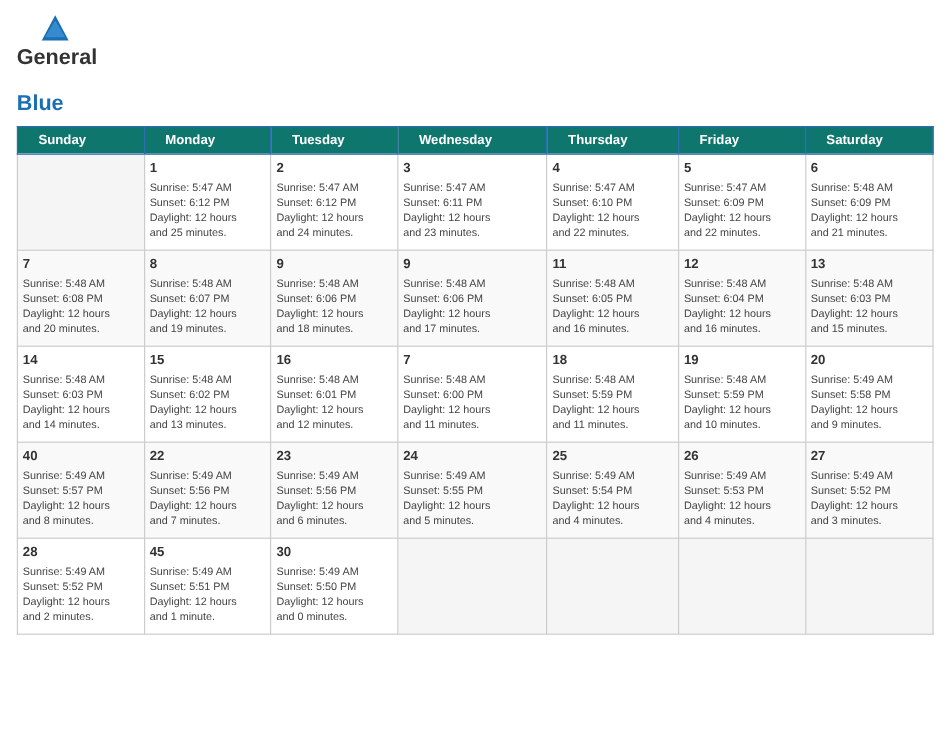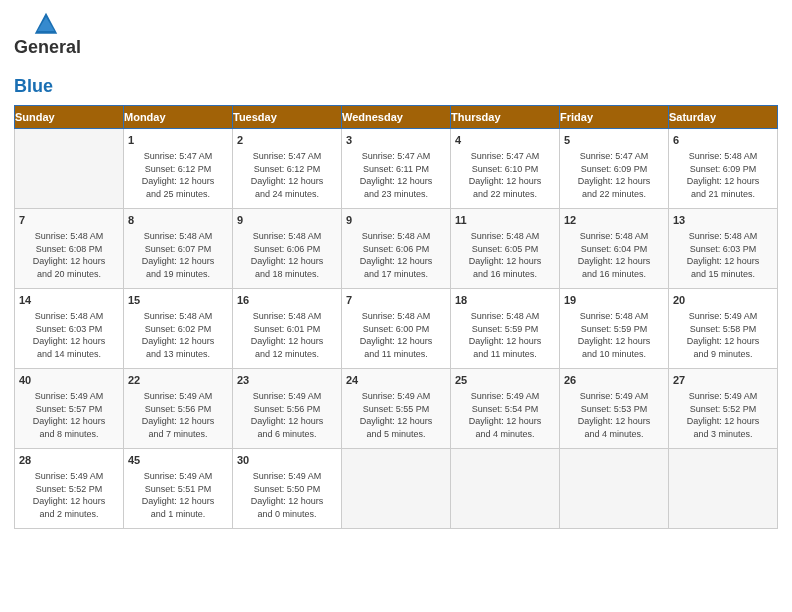--- a/index.html
+++ b/index.html
@@ -49,23 +49,23 @@
     .subtitle {
       font-size: 14px;
       color: #555;
     }
     table {
       width: 100%;
       border-collapse: collapse;
       font-size: 10px;
     }
     thead tr th {
-      background-color: #a16207;
+      background-color: #0f766e;
       color: #fff;
-      padding: 5px 0;
+      padding: 5px 17px;
       text-align: left;
       font-size: 11px;
       font-weight: bold;
       border: 1px solid #2e6db4;
     }
     tbody tr td {
       border: 1px solid #ccc;
       padding: 4px 4px;
       vertical-align: top;
       color: #333;
@@ -74,21 +74,20 @@
     }
     .day-number {
       font-weight: bold;
       font-size: 11px;
       margin-bottom: 2px;
     }
     .cell-info {
       font-size: 9px;
       color: #444;
       line-height: 1.4;
-      text-align: center;
     }
     tbody tr:nth-child(even) td {
       background: #f9f9f9;
     }
     .empty-cell {
       background: #f5f5f5 !important;
     }
   </style>
 </head>
 <body>

